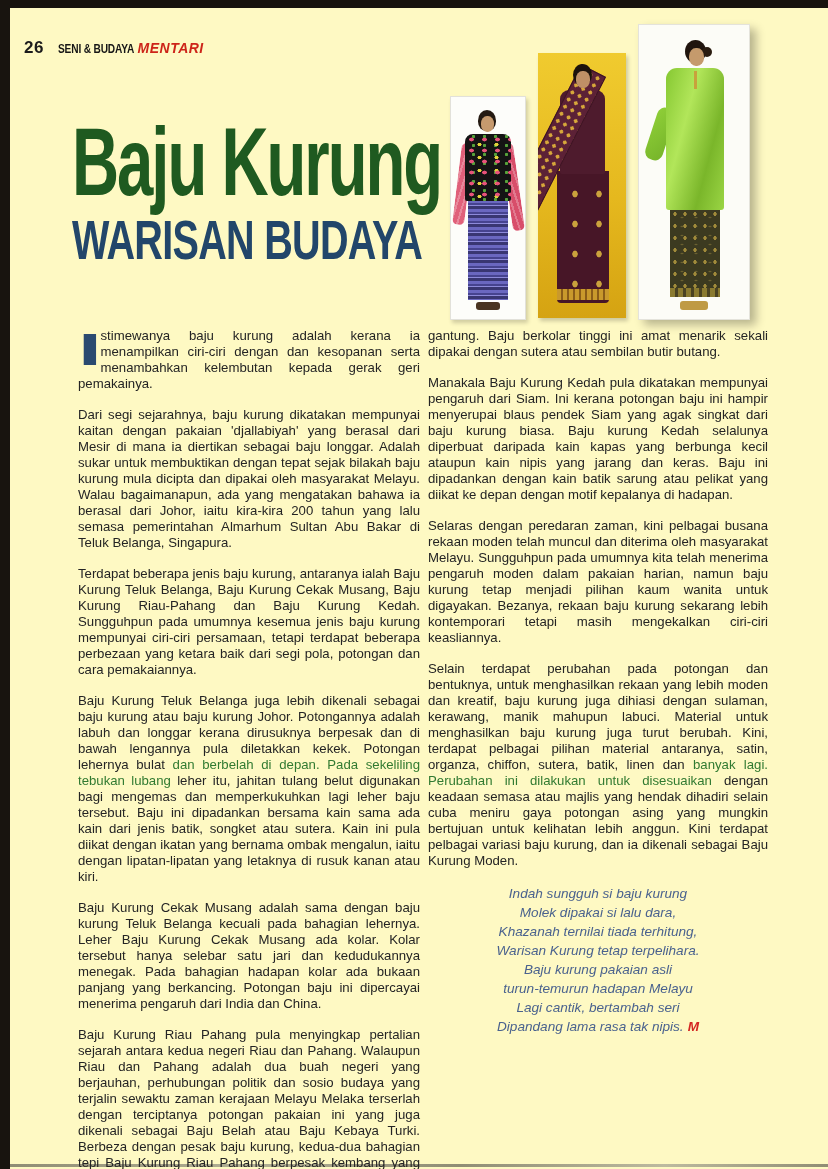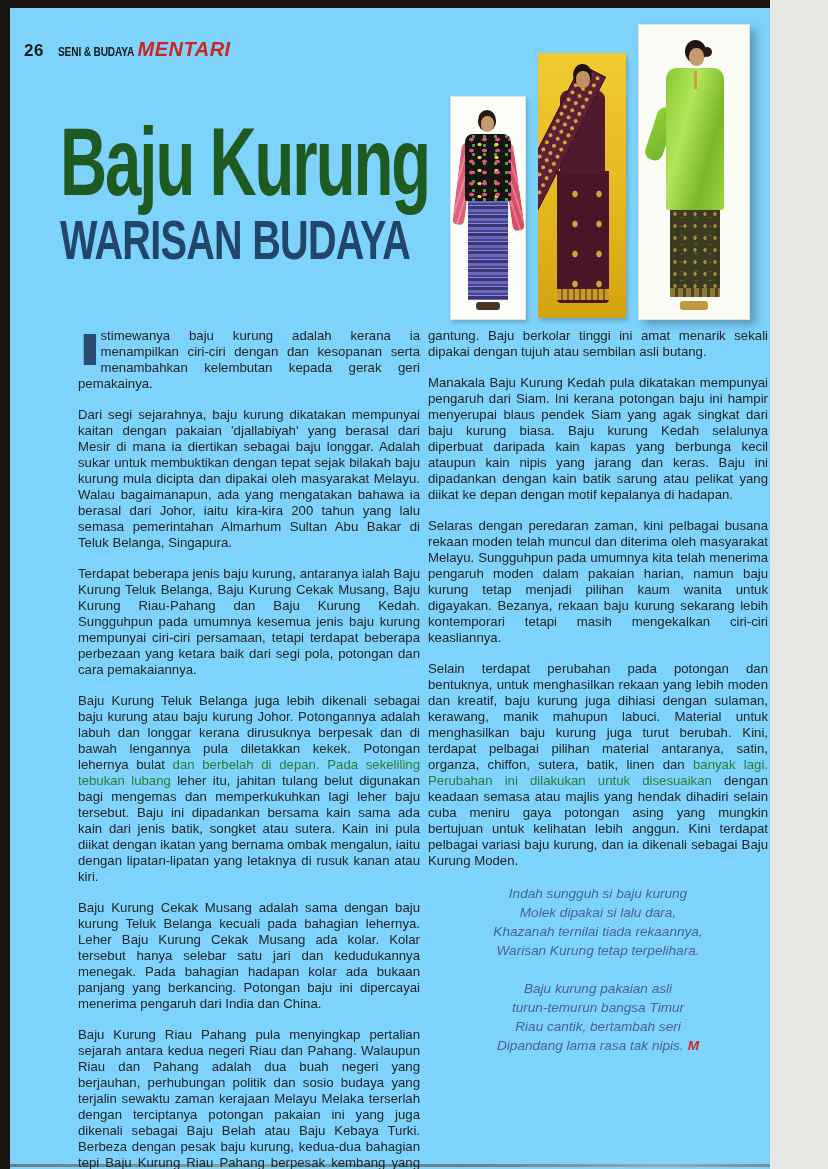--- a/index.html
+++ b/index.html
@@ -1,36 +1,36 @@
 <!DOCTYPE html>
 <html><head>
 <meta charset="utf-8">
 <style>
   html,body { margin:0; padding:0; background:#e8e8e4; }
   .page {
-    position:relative; width:770px; height:1169px;
-    background:#7dd3fc; overflow:hidden;
+    position:relative; width:828px; height:1169px;
+    background:#fef9c3; overflow:hidden;
     font-family:"Liberation Sans","DejaVu Sans",sans-serif;
   }
   
   .scan-top    { position:absolute; left:0; top:0; width:828px; height:8px; background:#17130e; }
   .scan-left   { position:absolute; left:0; top:0; width:10px; height:1169px; background:#18140f; }
   .scan-bottom { position:absolute; left:10px; bottom:2px; width:818px; height:3px;
                  background:linear-gradient(90deg,#55534a 0%,#8a887c 30%,#55534a 55%,#9a988c 80%,#55534a 100%); opacity:.65; }
 
   
   .masthead { position:absolute; left:24px; top:38px; display:flex; align-items:baseline; white-space:nowrap; }
   .page-number { font-size:17px; font-weight:bold; color:#1b1b1b; letter-spacing:.5px; }
   .section-label { display:inline-block; margin-left:14px; font-size:13px; font-weight:bold; color:#161616;
                    transform:scaleX(.78); transform-origin:left center; letter-spacing:-.2px; }
-  .magazine-label { display:inline-block; margin-left:-18px; font-size:20px; font-weight:bold; font-style:italic;
+  .magazine-label { display:inline-block; margin-left:-18px; font-size:14px; font-weight:bold; font-style:italic;
                     color:#cd2519; letter-spacing:.5px; }
 
   
-  .headline { position:absolute; left:60px; top:116px; }
+  .headline { position:absolute; left:72px; top:116px; }
   .headline-main { font-size:96px; font-weight:bold; color:#1f5a20; line-height:.95;
                    transform:scaleX(.68); transform-origin:left top; letter-spacing:-3px; white-space:nowrap; }
   .headline-sub  { margin-top:6px; font-size:55px; font-weight:bold; color:#22466a; line-height:1;
                    transform:scaleX(.72); transform-origin:left top; letter-spacing:-1px; white-space:nowrap; }
 
   
   .photo { position:absolute; overflow:hidden; }
   .photo-1 { left:450px; top:96px;  width:74px;  height:222px; background:#fdfdfa; border:1px solid #e2e1da; box-shadow:2px 3px 4px rgba(0,0,0,.18); }
   .photo-2 { left:538px; top:53px;  width:88px;  height:265px; background:linear-gradient(180deg,#f0cb2f 0%,#e5b81e 55%,#d5a312 100%); box-shadow:2px 3px 4px rgba(0,0,0,.2); }
   .photo-3 { left:638px; top:24px;  width:110px; height:294px; background:#fcfcf7; border:1px solid #e4e3db; box-shadow:6px 5px 9px rgba(0,0,0,.28); }
@@ -87,21 +87,21 @@
   .col-right { left:428px; width:340px; }
   .col p { margin:0 0 15px 0; }
   .col p:last-child { margin-bottom:0; }
   .tinted-green { color:#317a31; }
 
   .dropcap-i { float:left; display:inline-block; font-size:45px; font-weight:bold; color:#2a4a70;
                line-height:40px; margin:2px 10px 0 0; transform:scaleX(1.9); transform-origin:left center; }
 
   
   .poem { margin-top:4px; text-align:center; font-style:italic; color:#4a628e; font-size:13.6px; line-height:19px; }
-  .poem-stanza { margin-bottom:19px; }
+  .poem-stanza { }
   .poem-stanza:last-child { margin-bottom:16px; }
   .end-mark { color:#d42520; font-weight:bold; margin-left:4px; }
 </style>
 </head>
 <body>
 
 <div class="page">
 
   <div class="scan-top"></div>
   <div class="scan-left"></div>
@@ -156,38 +156,38 @@
     <p>Dari segi sejarahnya, baju kurung dikatakan mempunyai kaitan dengan pakaian 'djallabiyah' yang berasal dari Mesir di mana ia diertikan sebagai baju longgar. Adalah sukar untuk membuktikan dengan tepat sejak bilakah baju kurung mula dicipta dan dipakai oleh masyarakat Melayu. Walau bagaimanapun, ada yang mengatakan bahawa ia berasal dari Johor, iaitu kira-kira 200 tahun yang lalu semasa pemerintahan Almarhum Sultan Abu Bakar di Teluk Belanga, Singapura.</p>
     <p>Terdapat beberapa jenis baju kurung, antaranya ialah Baju Kurung Teluk Belanga, Baju Kurung Cekak Musang, Baju Kurung Riau-Pahang dan Baju Kurung Kedah. Sungguhpun pada umumnya kesemua jenis baju kurung mempunyai ciri-ciri persamaan, tetapi terdapat beberapa perbezaan yang ketara baik dari segi pola, potongan dan cara pemakaiannya.</p>
     <p>
       <span>Baju Kurung Teluk Belanga juga lebih dikenali sebagai baju kurung atau baju kurung Johor. Potongannya adalah labuh dan longgar kerana dirusuknya berpesak dan di bawah lengannya pula diletakkan kekek. Potongan lehernya bulat </span><span class="tinted-green">dan berbelah di depan. Pada sekeliling tebukan lubang </span><span>leher itu, jahitan tulang belut digunakan bagi mengemas dan memperkukuhkan lagi leher baju tersebut. Baju ini dipadankan bersama kain sama ada kain dari jenis batik, songket atau sutera. Kain ini pula diikat dengan ikatan yang bernama ombak mengalun, iaitu dengan lipatan-lipatan yang letaknya di rusuk kanan atau kiri.</span>
     </p>
     <p>Baju Kurung Cekak Musang adalah sama dengan baju kurung Teluk Belanga kecuali pada bahagian lehernya. Leher Baju Kurung Cekak Musang ada kolar. Kolar tersebut hanya selebar satu jari dan kedudukannya menegak. Pada bahagian hadapan kolar ada bukaan panjang yang berkancing. Potongan baju ini dipercayai menerima pengaruh dari India dan China.</p>
     <p>Baju Kurung Riau Pahang pula menyingkap pertalian sejarah antara kedua negeri Riau dan Pahang. Walaupun Riau dan Pahang adalah dua buah negeri yang berjauhan, perhubungan politik dan sosio budaya yang terjalin sewaktu zaman kerajaan Melayu Melaka terserlah dengan terciptanya potongan pakaian ini yang juga dikenali sebagai Baju Belah atau Baju Kebaya Turki. Berbeza dengan pesak baju kurung, kedua-dua bahagian tepi Baju Kurung Riau Pahang berpesak kembang yang disambungkan kekek</p>
   </div>
 
   <div class="col col-right">
-    <p>gantung. Baju berkolar tinggi ini amat menarik sekali dipakai dengan tujuh atau sembilan asli butang.</p>
+    <p>gantung. Baju berkolar tinggi ini amat menarik sekali dipakai dengan sutera atau sembilan butir butang.</p>
     <p>Manakala Baju Kurung Kedah pula dikatakan mempunyai pengaruh dari Siam. Ini kerana potongan baju ini hampir menyerupai blaus pendek Siam yang agak singkat dari baju kurung biasa. Baju kurung Kedah selalunya diperbuat daripada kain kapas yang berbunga kecil ataupun kain nipis yang jarang dan keras. Baju ini dipadankan dengan kain batik sarung atau pelikat yang diikat ke depan dengan motif kepalanya di hadapan.</p>
     <p>Selaras dengan peredaran zaman, kini pelbagai busana rekaan moden telah muncul dan diterima oleh masyarakat Melayu. Sungguhpun pada umumnya kita telah menerima pengaruh moden dalam pakaian harian, namun baju kurung tetap menjadi pilihan kaum wanita untuk digayakan. Bezanya, rekaan baju kurung sekarang lebih kontemporari tetapi masih mengekalkan ciri-ciri keasliannya.</p>
     <p>
       <span>Selain terdapat perubahan pada potongan dan bentuknya, untuk menghasilkan rekaan yang lebih moden dan kreatif, baju kurung juga dihiasi dengan sulaman, kerawang, manik mahupun labuci. Material untuk menghasilkan baju kurung juga turut berubah. Kini, terdapat pelbagai pilihan material antaranya, satin, organza, chiffon, sutera, batik, linen dan </span><span class="tinted-green">banyak lagi. Perubahan ini dilakukan untuk disesuaikan </span><span>dengan keadaan semasa atau majlis yang hendak dihadiri selain cuba meniru gaya potongan asing yang mungkin bertujuan untuk kelihatan lebih anggun. Kini terdapat pelbagai variasi baju kurung, dan ia dikenali sebagai Baju Kurung Moden.</span>
     </p>
 
     <div class="poem">
       <div class="poem-stanza">
         <div>Indah sungguh si baju kurung</div>
         <div>Molek dipakai si lalu dara,</div>
-        <div>Khazanah ternilai tiada rekaannya,</div>
+        <div>Khazanah ternilai tiada terhitung,</div>
         <div>Warisan Kurung tetap terpelihara.</div>
       </div>
       <div class="poem-stanza">
         <div>Baju kurung pakaian asli</div>
-        <div>turun-temurun bangsa Timur</div>
-        <div>Riau cantik, bertambah seri</div>
+        <div>turun-temurun hadapan Melayu</div>
+        <div>Lagi cantik, bertambah seri</div>
         <div>
           <span>Dipandang lama rasa tak nipis.</span><span class="end-mark">M</span>
         </div>
       </div>
     </div>
   </div>
 
 </div>
 
 </body></html>

